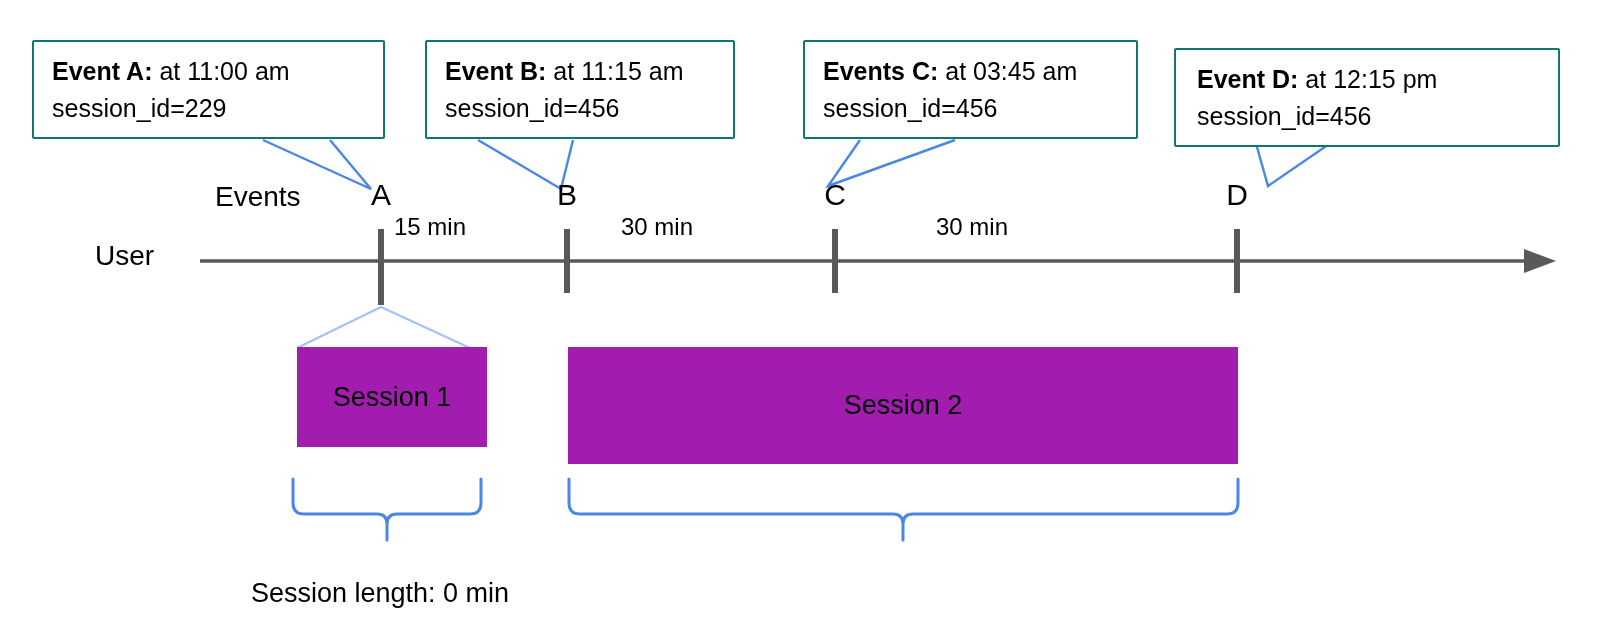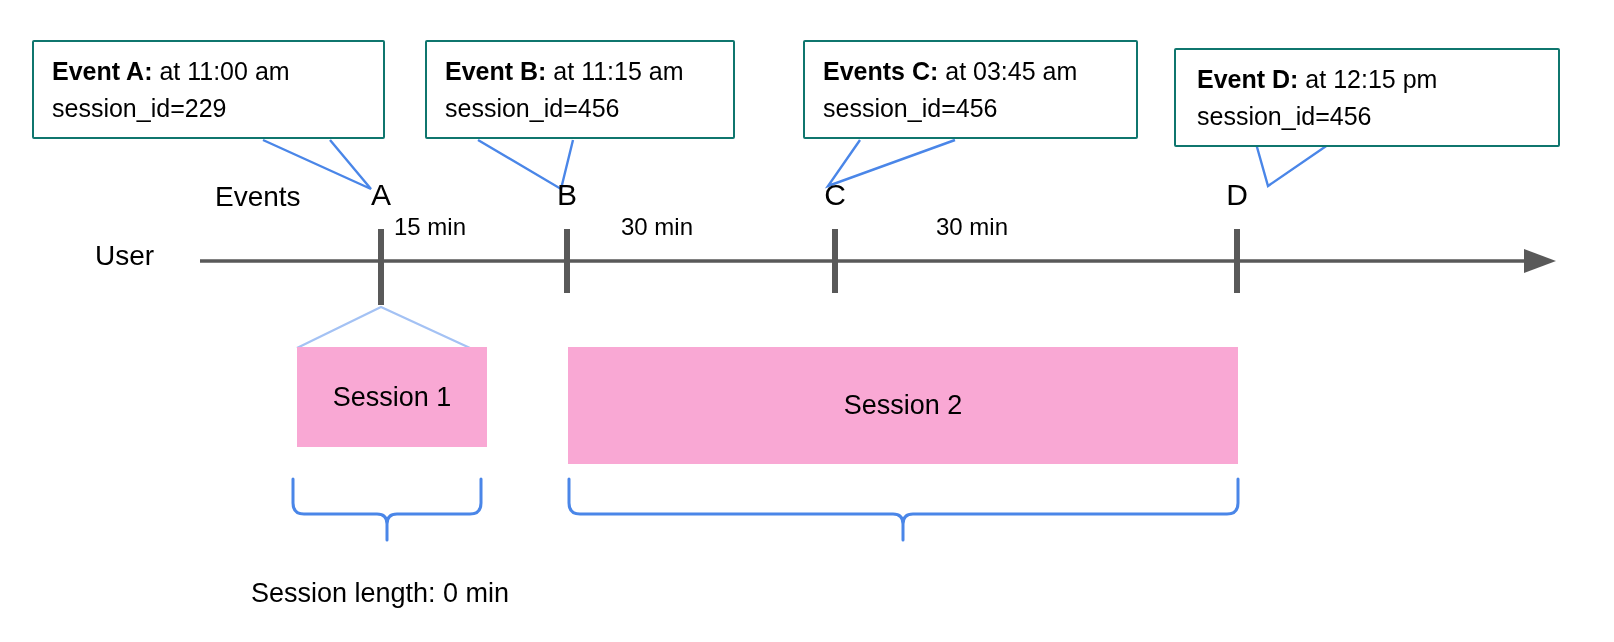--- a/index.html
+++ b/index.html
@@ -62,21 +62,21 @@
     width: 60px;
   }
   .gap {
     font-size: 24px;
     top: 213px;
     text-align: left;
     width: 160px;
   }
   .sessionbar {
     position: absolute;
-    background: #f9a8d4;
+    background: #a21caf;
     display: flex;
     align-items: center;
     justify-content: center;
     font-size: 27px;
     color: #000000;
   }
   .lenlabel {
     font-size: 27px;
     top: 551px;
     text-align: center;

